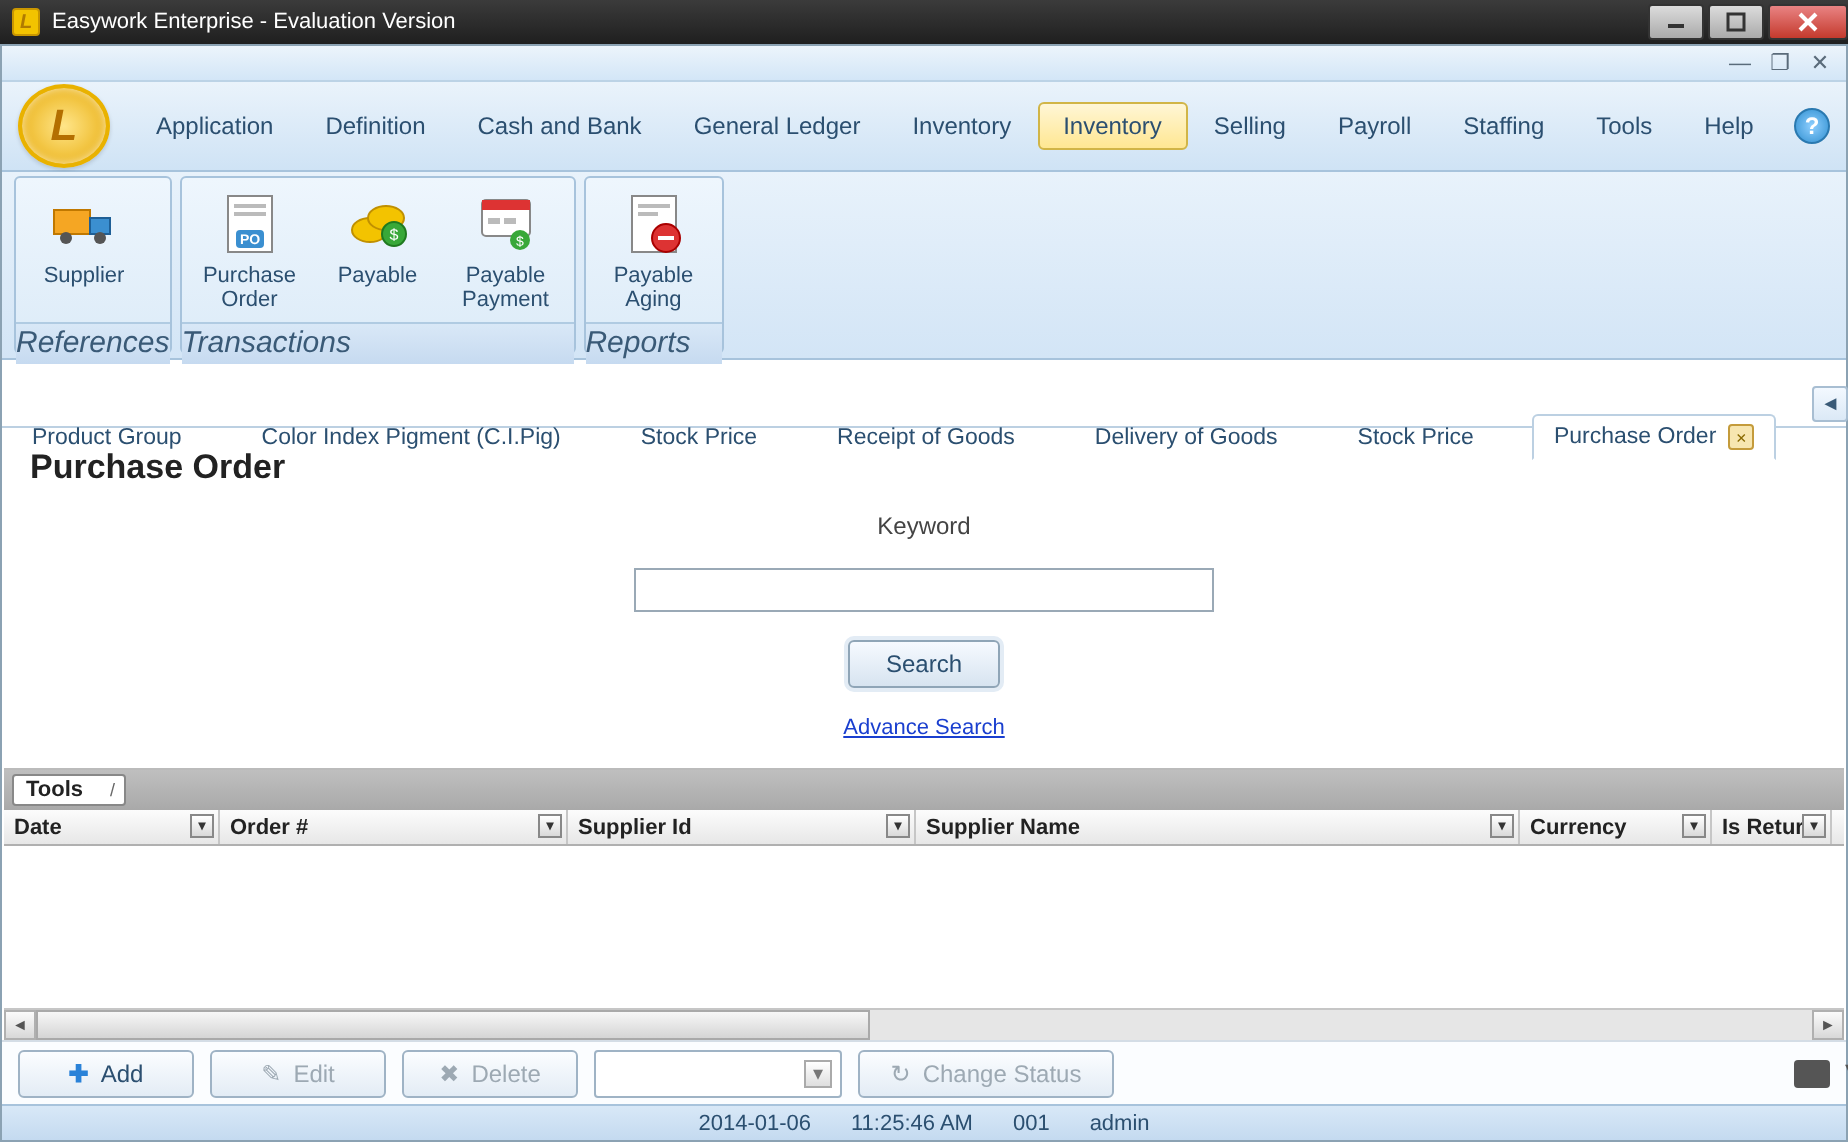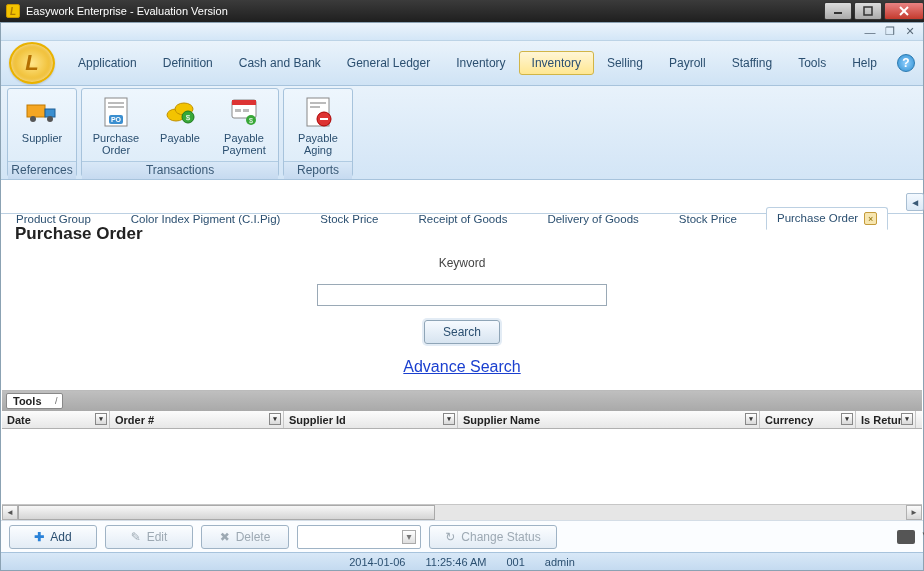--- a/index.html
+++ b/index.html
@@ -19,39 +19,39 @@
 
 .menubar { height:45px; background:linear-gradient(#eaf3fb,#cfe3f5); display:flex; align-items:center; border-bottom:1px solid #a7c3dc; }
 .menubar .logo { width:46px; height:42px; margin:0 10px 0 8px; background:radial-gradient(#ffe589,#e6a700); border-radius:50%; border:2px solid #e9b200; display:flex; align-items:center; justify-content:center; font-style:italic; font-weight:bold; color:#b46f00; font-size:22px; box-shadow:inset 0 0 4px rgba(255,255,255,.7), 0 1px 2px rgba(0,0,0,.15);}
 .menubar .mitem { font-size:12px; color:#2b4f70; padding:4px 12px; cursor:pointer; border:1px solid transparent; border-radius:3px; }
 .menubar .mitem.active { background:linear-gradient(#fff6d6,#ffe792); border:1px solid #d1b547; }
 .menubar .help { margin-left:auto; margin-right:8px; width:18px; height:18px; border-radius:50%; background:radial-gradient(#8fcfff,#2f8fd0); color:#fff; font-weight:bold; font-size:12px; display:flex; align-items:center; justify-content:center; cursor:pointer; border:1px solid #2a79b0;}
 
 .ribbon { height:94px; background:linear-gradient(#e8f2fb,#d3e5f6); display:flex; border-bottom:1px solid #a7c3dc; padding:2px 6px; gap:4px; }
 .rgroup { border:1px solid #a7c3dc; border-radius:3px; display:flex; flex-direction:column; background:linear-gradient(#eef6fd,#dcebf8);}
 .rgroup .btns { flex:1; display:flex; align-items:flex-start; padding:2px 2px 0;}
-.rgroup .glabel { text-align:center; font-size:12px; color:#3a5a77; padding:1px 0 2px; background:linear-gradient(#d9e8f7,#c6daf0); border-top:1px solid #b0cbe2;}
+.rgroup .glabel { text-align:left; font-size:15px; color:#3a5a77; padding:1px 0 2px; background:linear-gradient(#d9e8f7,#c6daf0); border-top:1px solid #b0cbe2;font-style:italic;}
 .rbtn { width:64px; height:70px; display:flex; flex-direction:column; align-items:center; justify-content:flex-start; font-size:11px; color:#2b4f70; text-align:center; padding-top:4px; cursor:pointer; border:1px solid transparent; border-radius:3px; gap:2px;}
 .rbtn .ricon { width:32px; height:32px; display:flex; align-items:center; justify-content:center; margin-bottom:2px;}
 .rbtn .rlabel { line-height:12px; max-width:60px;}
 
 .doctabs { height:24px; margin-top:10px; display:flex; align-items:flex-end; border-bottom:1px solid #bcd0e2; padding:0 4px; gap:18px;}
 .doctabs .dtab { font-size:11.5px; color:#2b4f70; padding:4px 10px; cursor:pointer; border:1px solid transparent; position:relative; top:17px; white-space:nowrap;}
 .doctabs .dtab.active { border:1px solid #bcd0e2; border-bottom:1px solid #fff; background:#fff; border-radius:3px 3px 0 0;}
 .doctabs .dtab .x { margin-left:6px; display:inline-flex; width:13px; height:13px; border:1px solid #c49b3b; background:#f7e6b0; border-radius:2px; align-items:center; justify-content:center; font-size:9px; color:#8a6a00;}
 .doctabs .navr { margin-left:auto; display:flex; gap:2px; padding-bottom:2px;}
 .doctabs .navr .nbtn { width:18px; height:18px; border:1px solid #a8bed2; background:linear-gradient(#f3f9ff,#dbe9f6); display:flex; align-items:center; justify-content:center; font-size:10px; color:#3a5a77; border-radius:2px; cursor:pointer;}
 
 .page { flex:1; display:flex; flex-direction:column; background:#fff;}
 .ptitle { font-size:17px; font-weight:bold; color:#222; padding:10px 14px 8px;}
 .searchrow { display:flex; align-items:center; padding:4px 14px 14px; gap:14px; font-size:12px;flex-direction:column;}
 .searchrow label { color:#444;}
 .searchrow input[type="text"] { width:290px; height:22px; border:1px solid #9aa9b6; background:#fff; font-size:12px; padding:0 4px;}
 .searchrow .sbtn { width:76px; height:24px; border:1px solid #8fa5b7; background:linear-gradient(#f6faff,#d7e4f0); border-radius:3px; font-size:12px; color:#2b4f70; cursor:pointer; box-shadow:0 0 0 2px #e3ecf5;}
-.searchrow .adv { color:#1a3fcf; text-decoration:underline; font-size:16px; cursor:pointer;}
+.searchrow .adv { color:#1a3fcf; text-decoration:underline; font-size:11px; cursor:pointer;}
 
 .grid { flex:1; margin:0 1px; border-top:1px solid #bbb; display:flex; flex-direction:column;}
 .groupbar { height:20px; background:linear-gradient(#bfbfbf,#a9a9a9); display:flex; align-items:center; padding-left:4px;}
 .groupbox { background:#fff; border:1px solid #888; font-size:11px; font-weight:bold; color:#222; padding:1px 20px 1px 6px; position:relative; border-radius:2px;}
 .groupbox .s { position:absolute; right:4px; top:2px; font-size:9px; font-weight:normal; color:#666;}
 .cols { height:18px; display:flex; background:linear-gradient(#fcfcfc,#e7e7e7); border-bottom:1px solid #b0b0b0;}
 .col { border-right:1px solid #c6c6c6; font-size:11px; font-weight:bold; color:#222; display:flex; align-items:center; padding-left:5px; position:relative;}
 .col .dd { position:absolute; right:2px; top:2px; width:12px; height:12px; border:1px solid #888; background:linear-gradient(#fff,#d9d9d9); display:flex; align-items:center; justify-content:center; font-size:7px; color:#333; cursor:pointer;}
 .gridbody { flex:1; background:#fff;}
 .hscroll { height:16px; background:#ececec; display:flex; border-top:1px solid #c6c6c6;}

